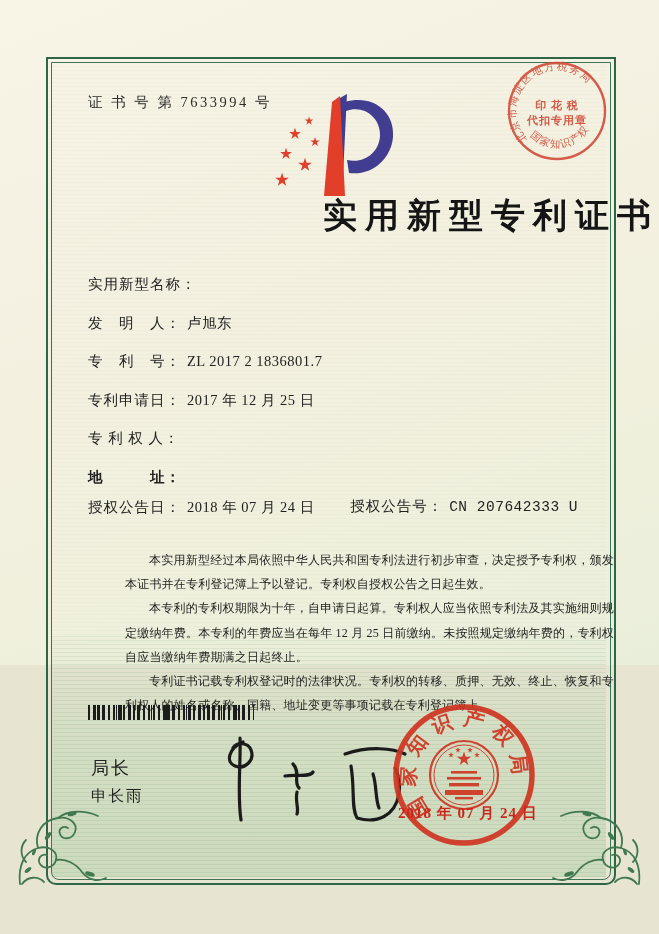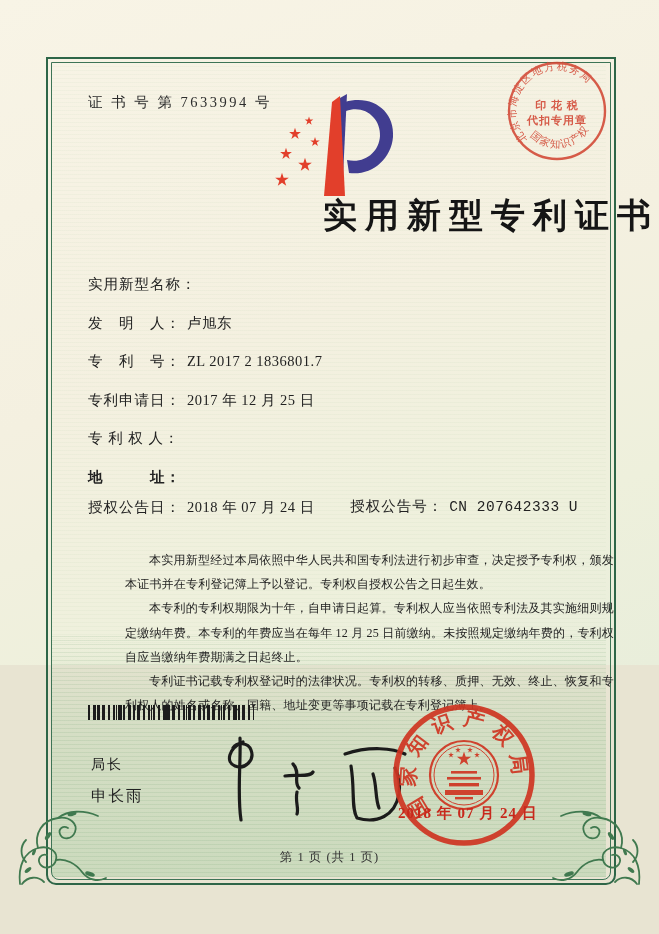--- a/index.html
+++ b/index.html
@@ -54,21 +54,21 @@
   .paras{position:absolute;left:88px;top:548px;width:489px;z-index:2;
     font-size:12px;line-height:24.2px;color:#1f1f1f;text-align:justify;margin-left:37px;}
   .paras p{margin:0;text-indent:2em;letter-spacing:.2px;}
   .barcode{
     position:absolute;left:88px;top:705px;width:166px;height:15px;z-index:2;
     background-image:
       repeating-linear-gradient(90deg,#1c1c1c 0 2px,rgba(0,0,0,0) 2px 5px),
       repeating-linear-gradient(90deg,#1c1c1c 0 1px,rgba(0,0,0,0) 1px 7px),
       repeating-linear-gradient(90deg,rgba(0,0,0,0) 0 9px,#1c1c1c 9px 11px,rgba(0,0,0,0) 11px 23px);
   }
-  .sig-title{position:absolute;left:91px;top:756px;font-size:14px;letter-spacing:2px;color:#222;z-index:2;font-family:"Liberation Sans","DejaVu Sans",sans-serif;}
+  .sig-title{position:absolute;left:91px;top:756px;font-size:18px;letter-spacing:2px;color:#222;z-index:2;font-family:"Liberation Sans","DejaVu Sans",sans-serif;}
   .sig-name{position:absolute;left:91px;top:786px;font-size:15.5px;letter-spacing:2px;color:#222;z-index:2;font-family:"Liberation Sans","DejaVu Sans",sans-serif;}
   .sig-hand{position:absolute;left:185px;top:728px;width:230px;height:100px;z-index:2;}
   .seal{position:absolute;left:389px;top:700px;width:150px;height:150px;z-index:3;opacity:.92;}
   .seal-date{
     position:absolute;left:398px;top:804px;z-index:4;
     color:#c8281c;font-size:15px;font-weight:bold;letter-spacing:1px;
   }
   .tax-stamp{position:absolute;left:505px;top:59px;width:104px;height:104px;z-index:3;opacity:.88;}
   .footer{
     position:absolute;left:0;top:849px;width:659px;text-align:center;z-index:2;
@@ -222,15 +222,14 @@
       <circle r="48" fill="none" stroke="#d24734" stroke-width="2.4"></circle>
       <path id="stampTop" d="M -28.9 29.5 A 41.3 41.3 0 1 1 28.9 29.5" fill="none"></path>
       <path id="stampBot" d="M -29.5 21.5 A 36.5 36.5 0 0 0 29.5 21.5" fill="none"></path>
       <text class="stamp-arc-top"><textPath href="#stampTop" startOffset="1">北京市海淀区地方税务局</textPath></text>
       <text class="stamp-arc-bot"><textPath href="#stampBot" startOffset="4">国家知识产权局</textPath></text>
       <text class="stamp-center" x="0" y="-2" text-anchor="middle">印 花 税</text>
       <text class="stamp-center" x="0" y="13" text-anchor="middle">代扣专用章</text>
     </g>
   </svg>
 
-  <div class="footer">第 1 页 (共 1 页)</div>
 
 </div>
 
 </body></html>

